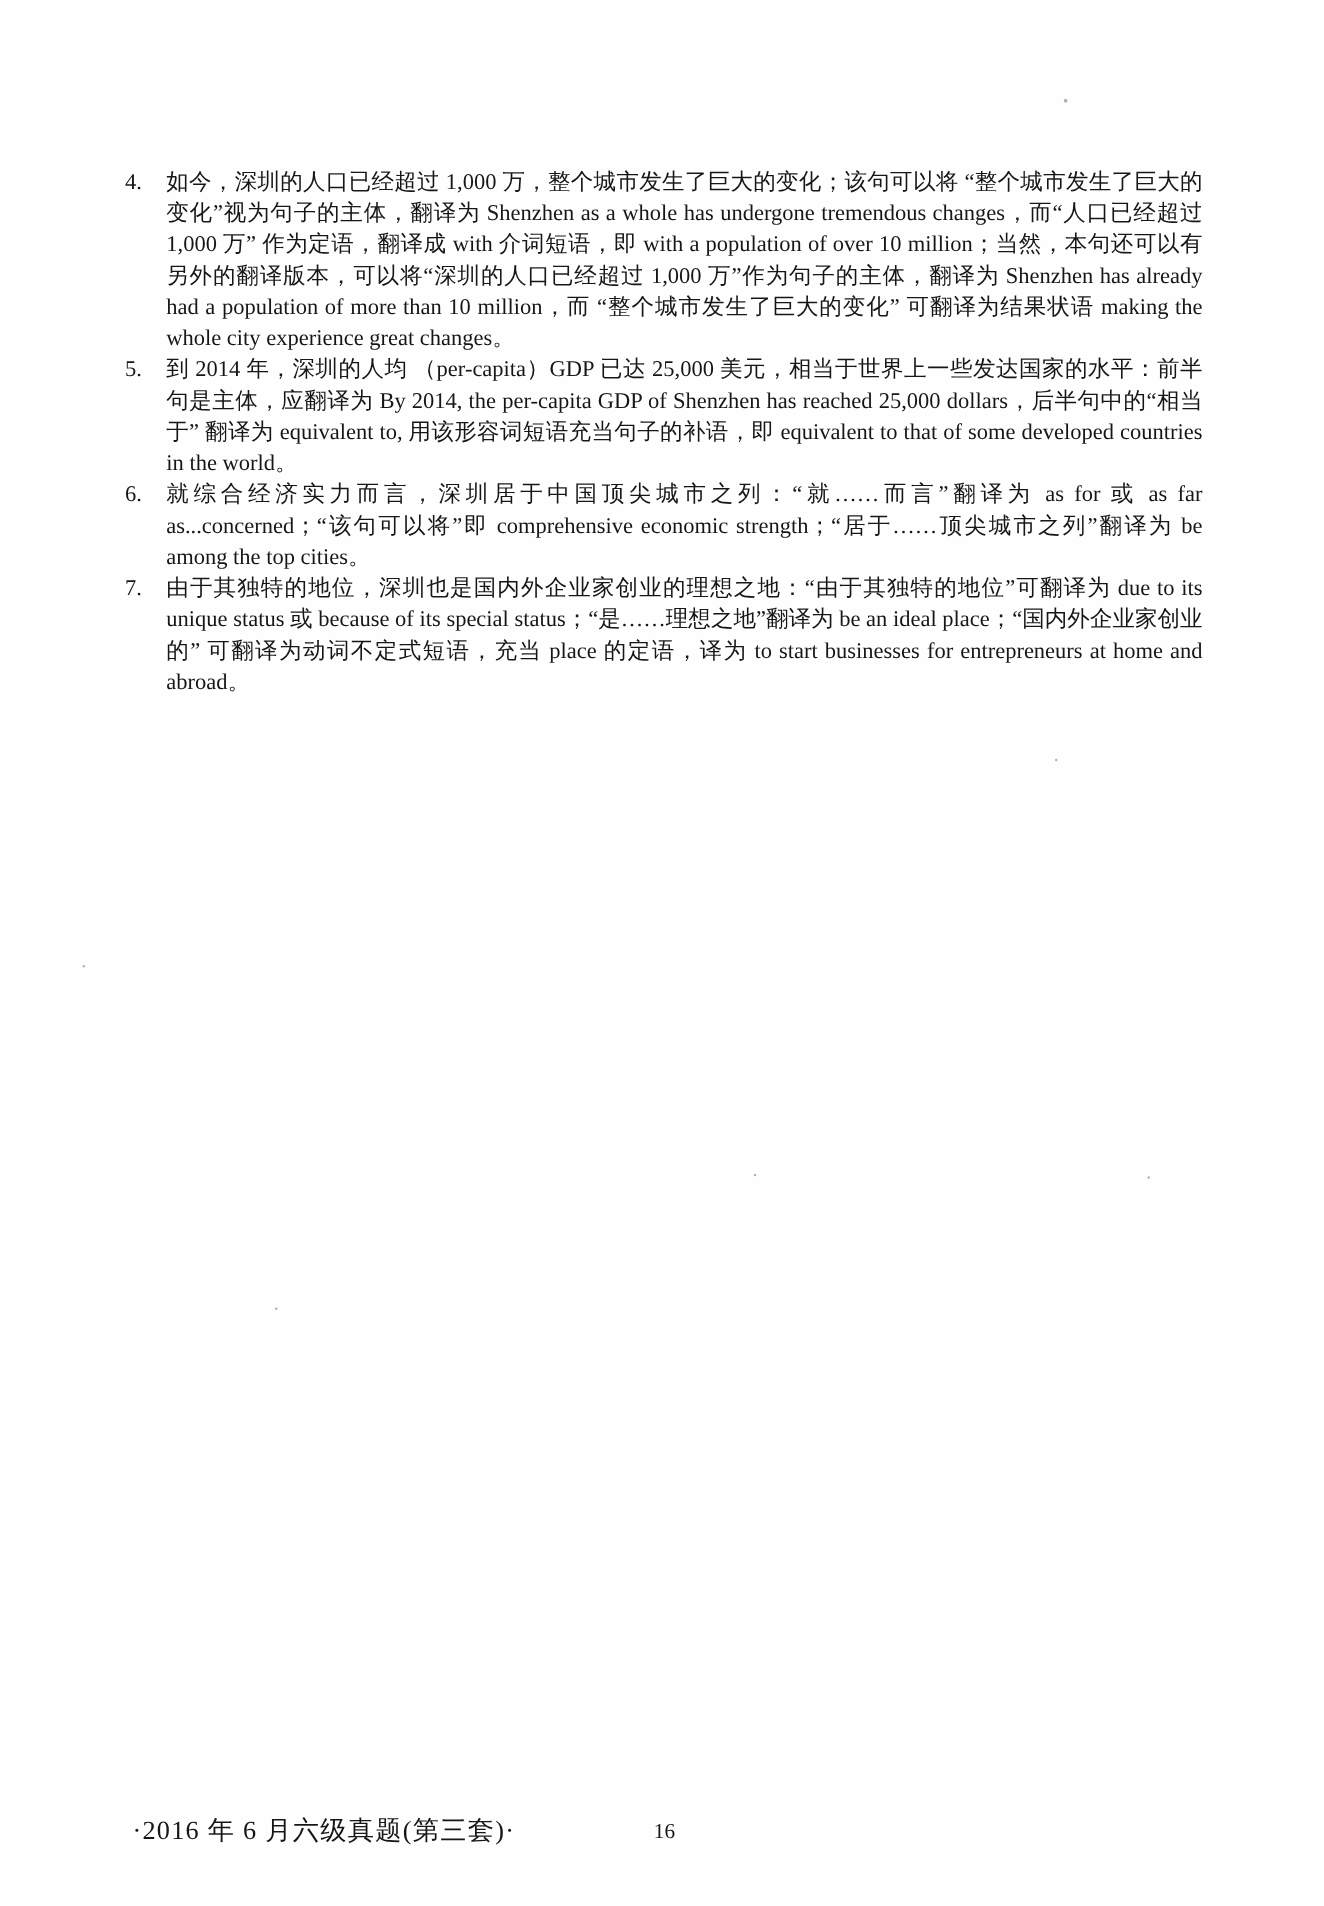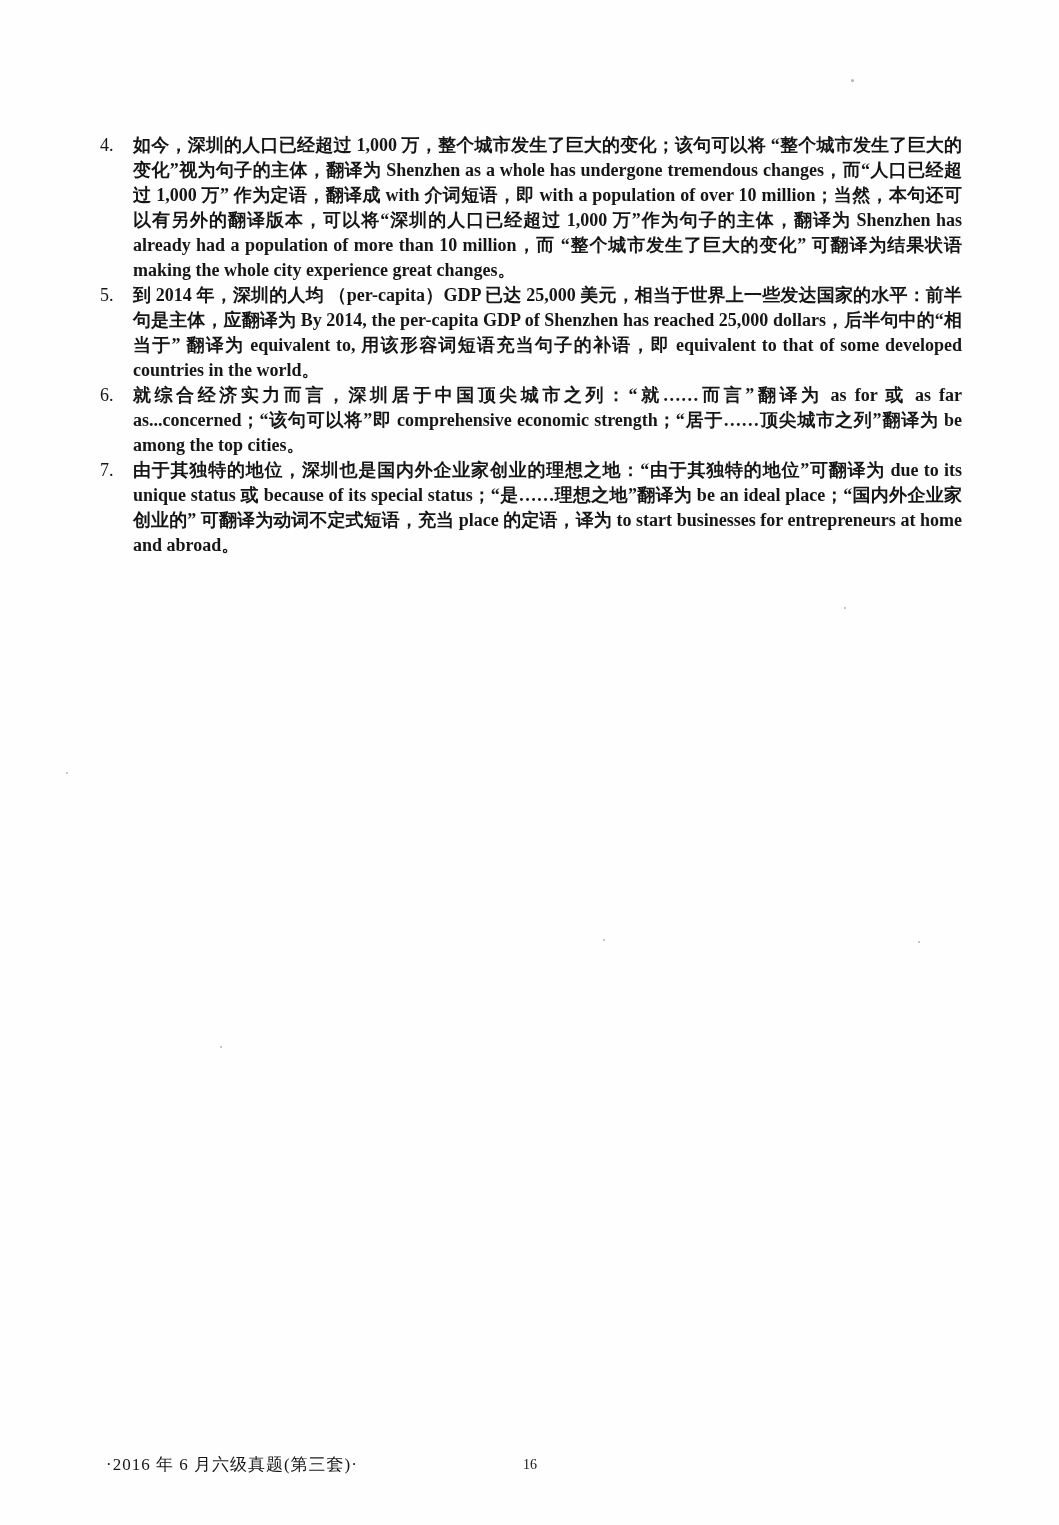--- a/index.html
+++ b/index.html
@@ -30,35 +30,34 @@
   }
   .item-num {
     flex: none;
     width: 33px;
     text-align: left;
   }
   .item-text {
     flex: 1;
     text-align: justify;
     text-justify: inter-ideograph;
-    font-weight: bold;
   }
   .footer-source {
     position: absolute;
     left: 106px;
     top: 1452px;
-    font-size: 17px;
+    font-size: 21px;
     line-height: 25px;
     letter-spacing: 1px;
   }
   .footer-page {
     position: absolute;
     left: 523px;
     top: 1452px;
-    font-size: 14px;
+    font-size: 17px;
     line-height: 25px;
   }
   .speck {
     position: absolute;
     width: 3px;
     height: 3px;
     border-radius: 50%;
     background: rgba(40, 40, 40, 0.35);
   }
   .s1 { left: 851px; top: 79px;  }

